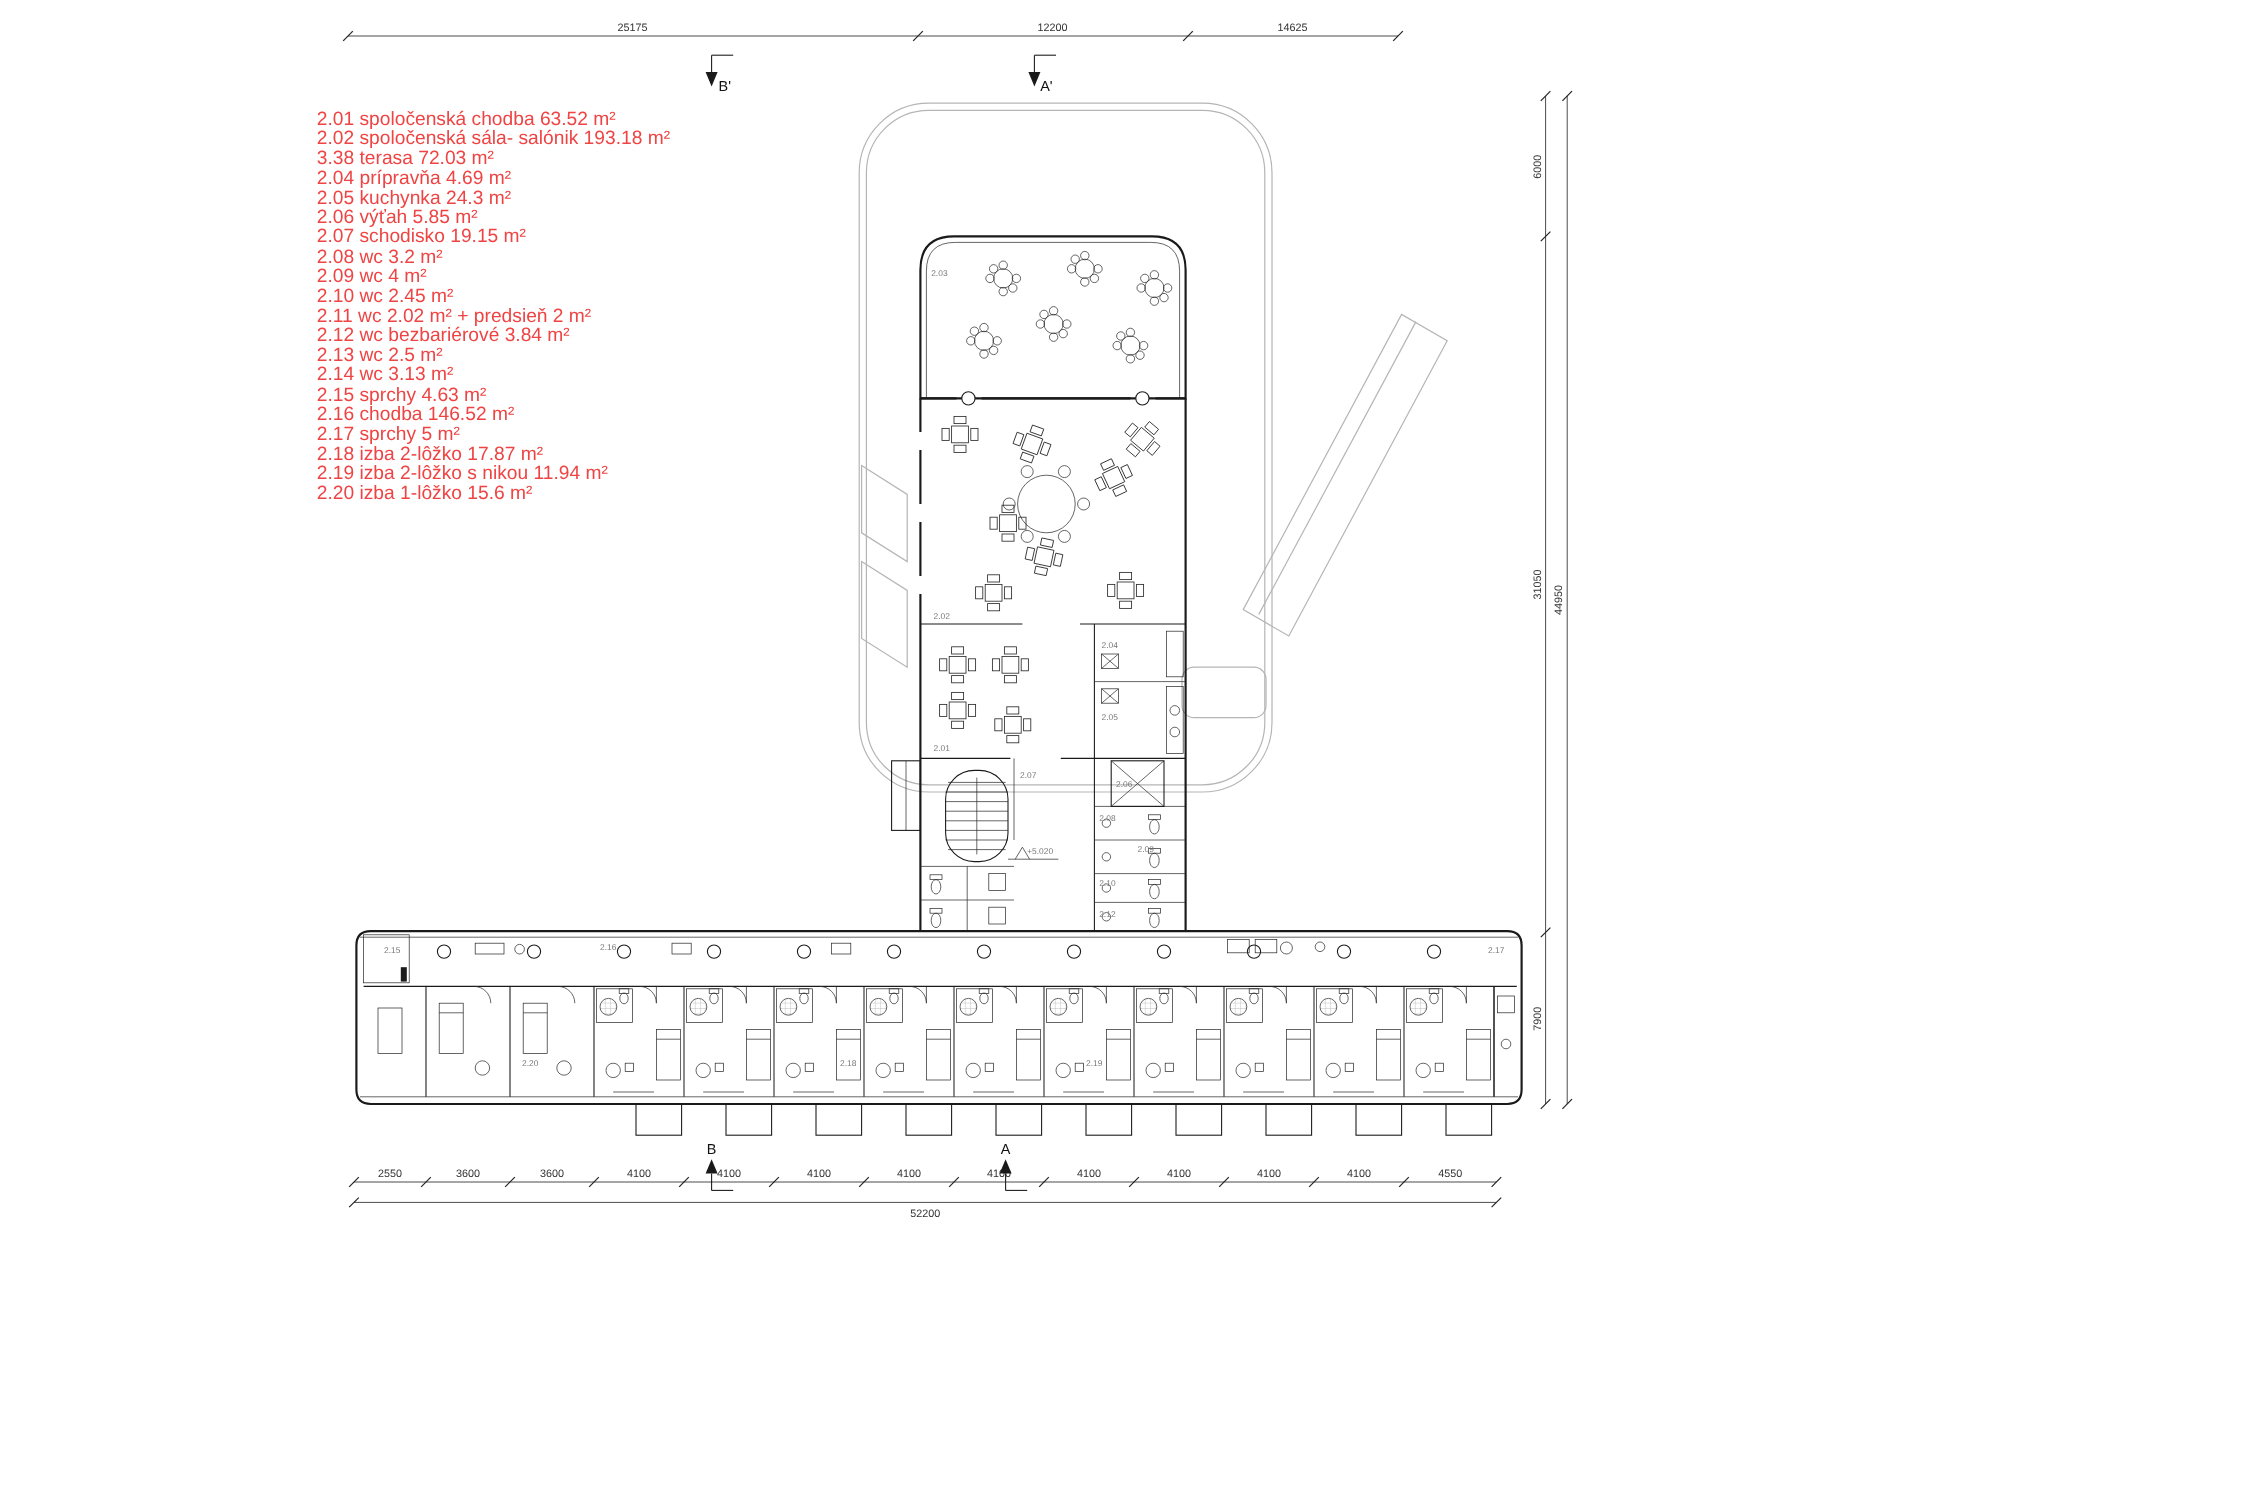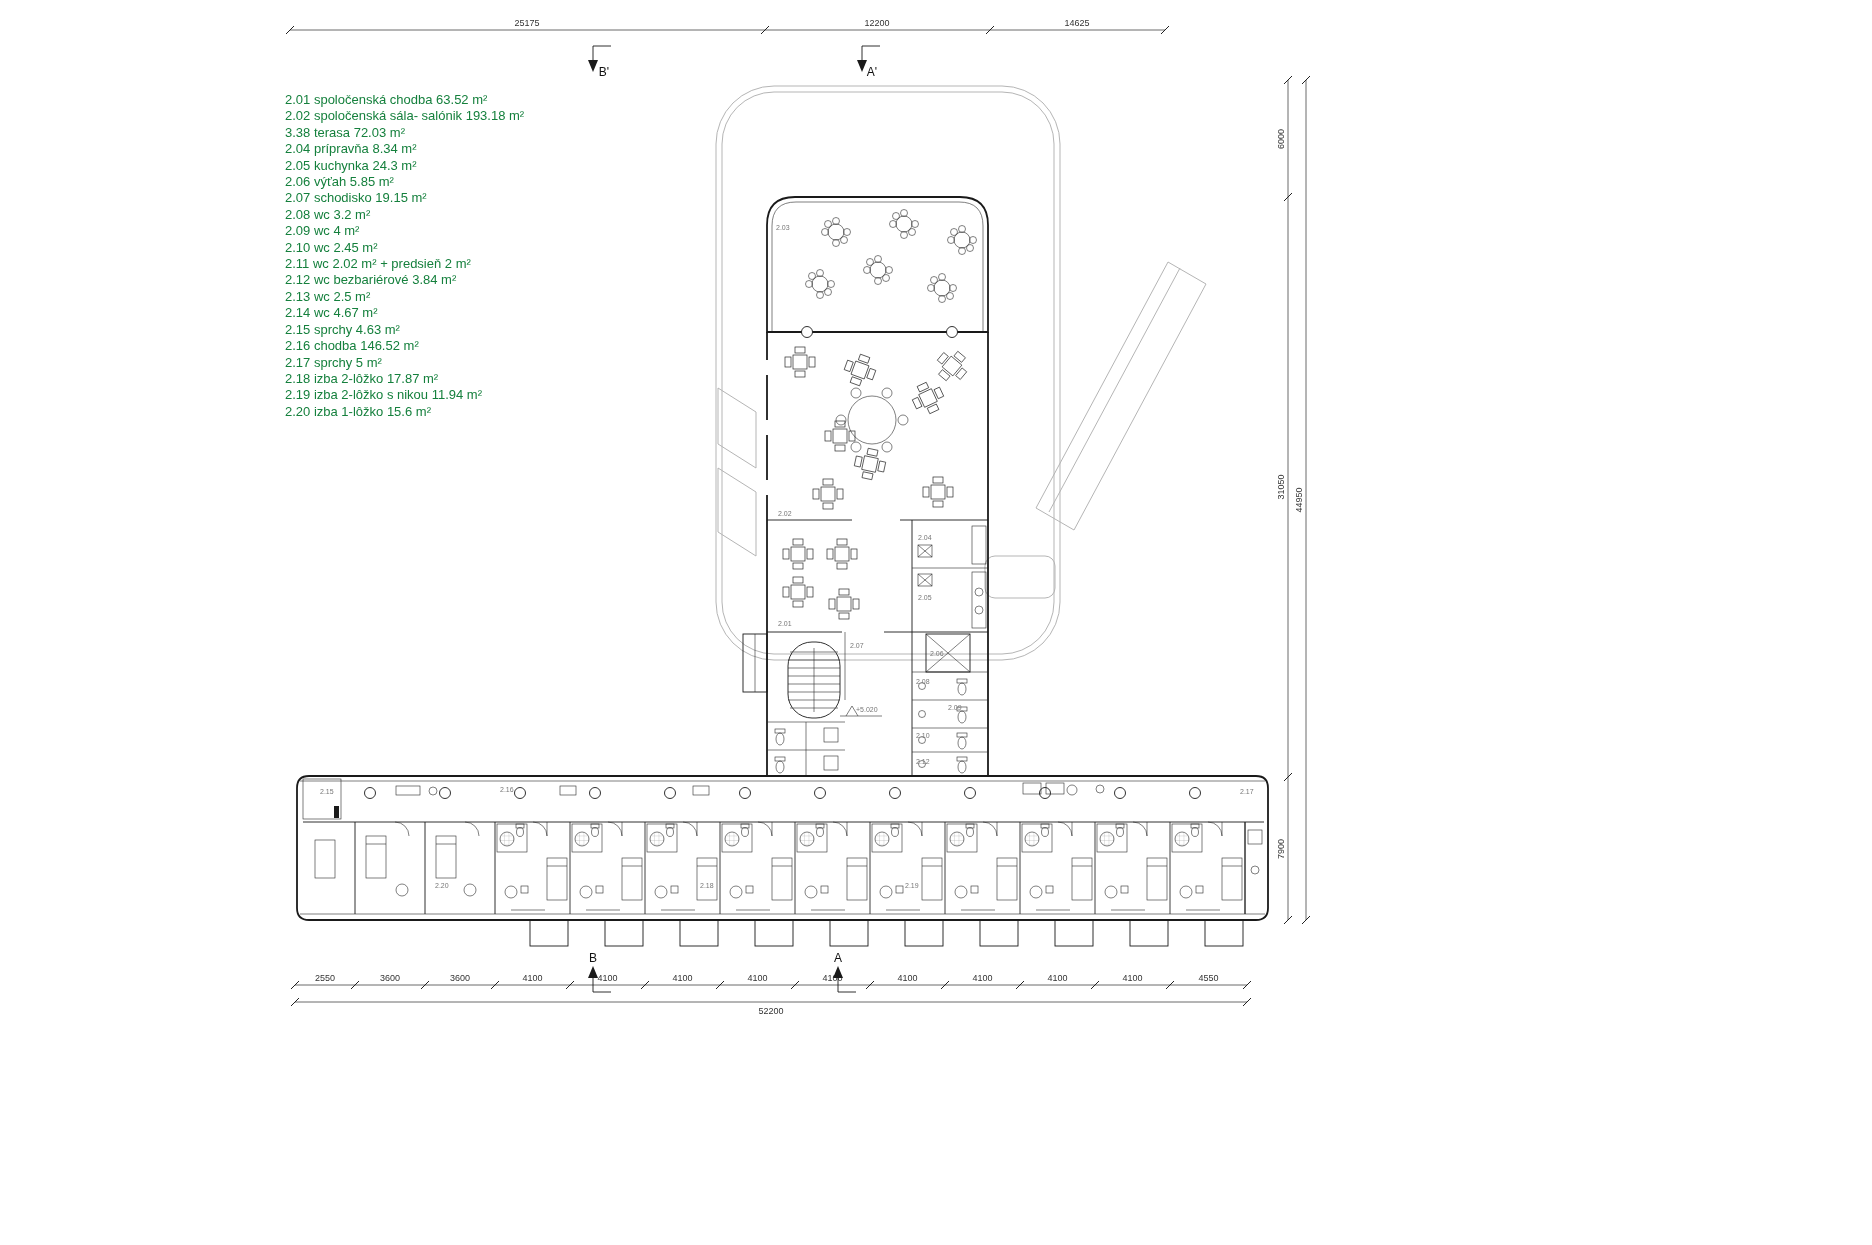--- a/index.html
+++ b/index.html
@@ -2,22 +2,22 @@
 <html><head>
 <meta charset="utf-8">
 <style>
   * { margin:0; padding:0; box-sizing:border-box; }
   html,body { background:#ffffff; }
   .canvas {
     position:relative; width:1872px; height:1245px; background:#ffffff;
     font-family:"Liberation Sans", sans-serif; overflow:hidden;
   }
   .legend {
-    position:absolute; left:285px; top:92px;
-    font-size:13px; line-height:16.4px; color:#15803d;
+    position:absolute; left:264px; top:92px;
+    font-size:16px; line-height:16.4px; color:#ef4444;
   }
   .plan-svg { position:absolute; left:0; top:0; }
 
   
   .w2   { stroke:#1a1a1a; stroke-width:1.8; fill:none; }
   .w1   { stroke:#1a1a1a; stroke-width:0.9; fill:none; }
   .thin { stroke:#2a2a2a; stroke-width:0.6; fill:none; }
   .col  { stroke:#1a1a1a; stroke-width:0.9; fill:#ffffff; }
   .out  { stroke:#b5b5b5; stroke-width:1;   fill:none; }
   .dline{ stroke:#444;    stroke-width:0.8; fill:none; }
@@ -31,31 +31,31 @@
 </style>
 </head>
 <body>
 
 <div class="canvas">
 
   <div class="legend">
     <div>2.01 spoločenská chodba 63.52 m²</div>
     <div>2.02 spoločenská sála- salónik 193.18 m²</div>
     <div>3.38 terasa 72.03 m²</div>
-    <div>2.04 prípravňa 8.34 m²</div>
+    <div>2.04 prípravňa 4.69 m²</div>
     <div>2.05 kuchynka 24.3 m²</div>
     <div>2.06 výťah 5.85 m²</div>
     <div>2.07 schodisko 19.15 m²</div>
     <div>2.08 wc 3.2 m²</div>
     <div>2.09 wc 4 m²</div>
     <div>2.10 wc 2.45 m²</div>
     <div>2.11 wc 2.02 m² + predsieň 2 m²</div>
     <div>2.12 wc bezbariérové 3.84 m²</div>
     <div>2.13 wc 2.5 m²</div>
-    <div>2.14 wc 4.67 m²</div>
+    <div>2.14 wc 3.13 m²</div>
     <div>2.15 sprchy 4.63 m²</div>
     <div>2.16 chodba 146.52 m²</div>
     <div>2.17 sprchy 5 m²</div>
     <div>2.18 izba 2-lôžko 17.87 m²</div>
     <div>2.19 izba 2-lôžko s nikou 11.94 m²</div>
     <div>2.20 izba 1-lôžko 15.6 m²</div>
   </div>
 
   <svg class="plan-svg" width="1872" height="1245" viewBox="0 0 1872 1245">
 

